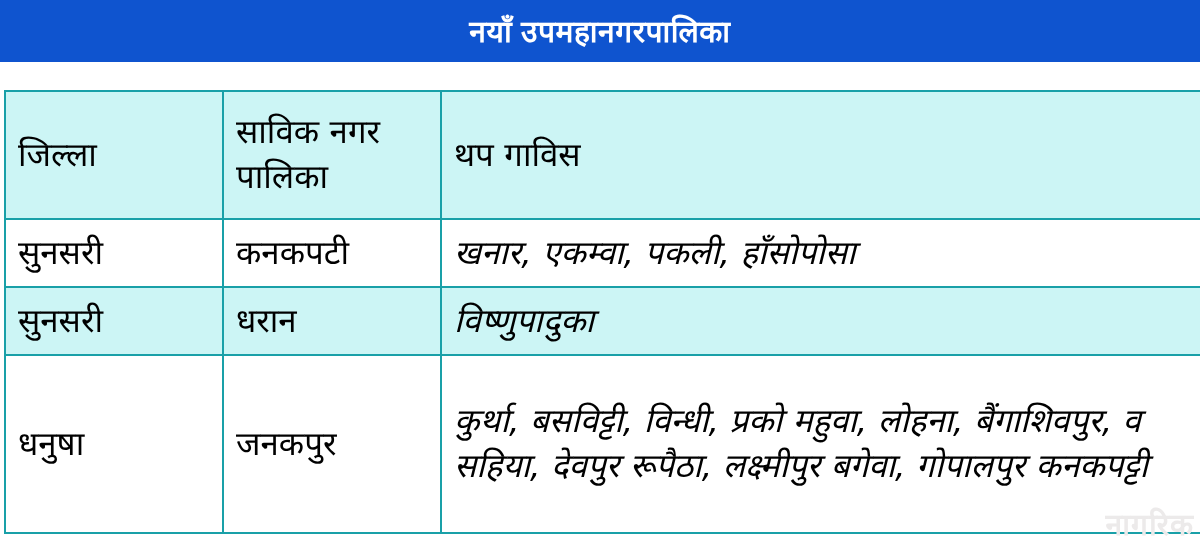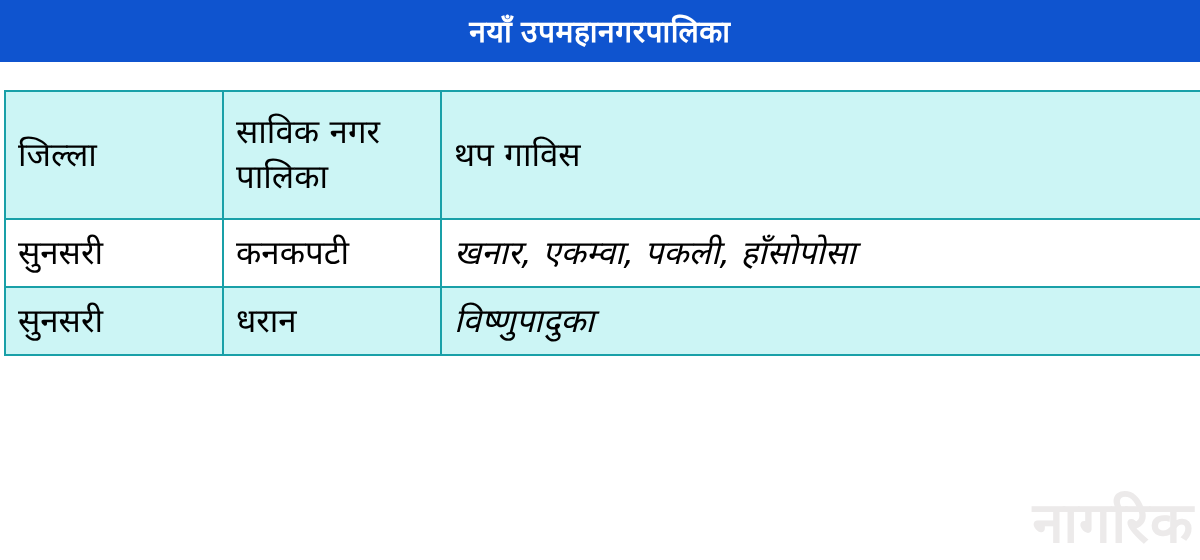--- a/index.html
+++ b/index.html
@@ -91,22 +91,22 @@
   }
   td.vdc {
     line-height: 1.45;
     font-style: italic;
   }
 
   
   .watermark {
     position: absolute;
     right: 6px;
-    bottom: 2px;
-    font-size: 56px;
+    bottom: 16px;
+    font-size: 30px;
     font-weight: bold;
     color: #eceaea;
     font-family: "DejaVu Sans", "Liberation Sans", sans-serif;
     letter-spacing: 1px;
     pointer-events: none;
     user-select: none;
   }
 </style>
 </head>
 <body>
@@ -135,19 +135,24 @@
         <tr class="row-light">
           <td>सुनसरी</td>
           <td>कनकपटी</td>
           <td class="vdc">खनार, एकम्वा, पकली, हाँसोपोसा</td>
         </tr>
         <tr class="row-tint">
           <td>सुनसरी</td>
           <td>धरान</td>
           <td class="vdc">विष्णुपादुका</td>
         </tr>
+        <tr class="row-light row-tall">
+          <td>धनुषा</td>
+          <td>जनकपुर</td>
+          <td class="vdc">कुर्था, बसविट्टी, विन्धी, प्रको महुवा, लोहना, बैंगाशिवपुर, व सहिया, देवपुर रूपैठा, लक्ष्मीपुर बगेवा, गोपालपुर कनकपट्टी</td>
+        </tr>
       </tbody>
     </table>
   </div>
 
   <div class="watermark">नागरिक</div>
 
 </div>
 
 </body></html>

